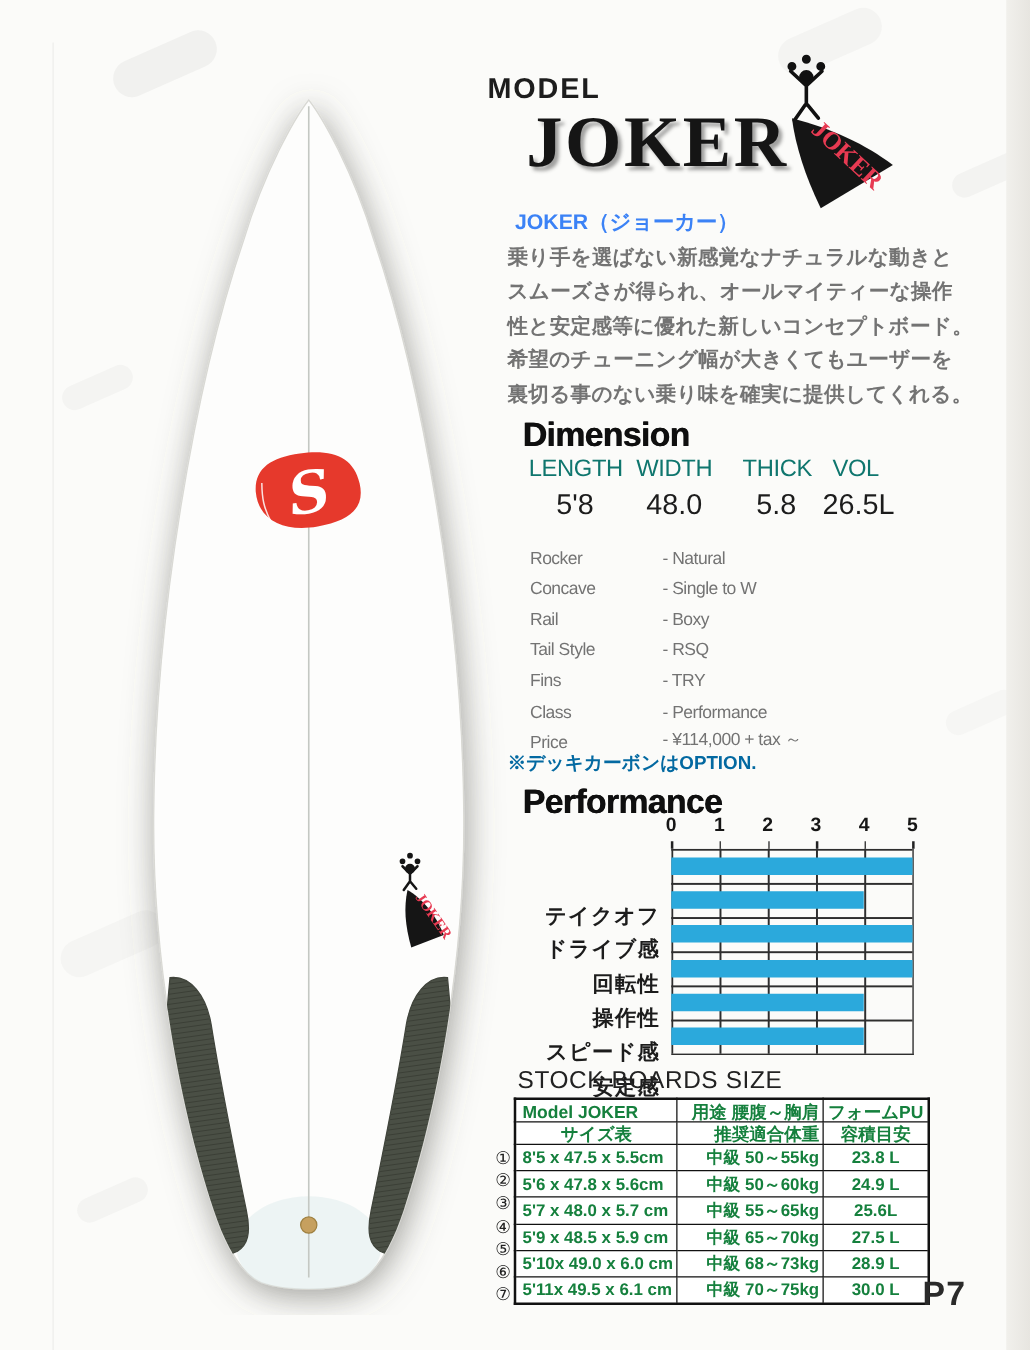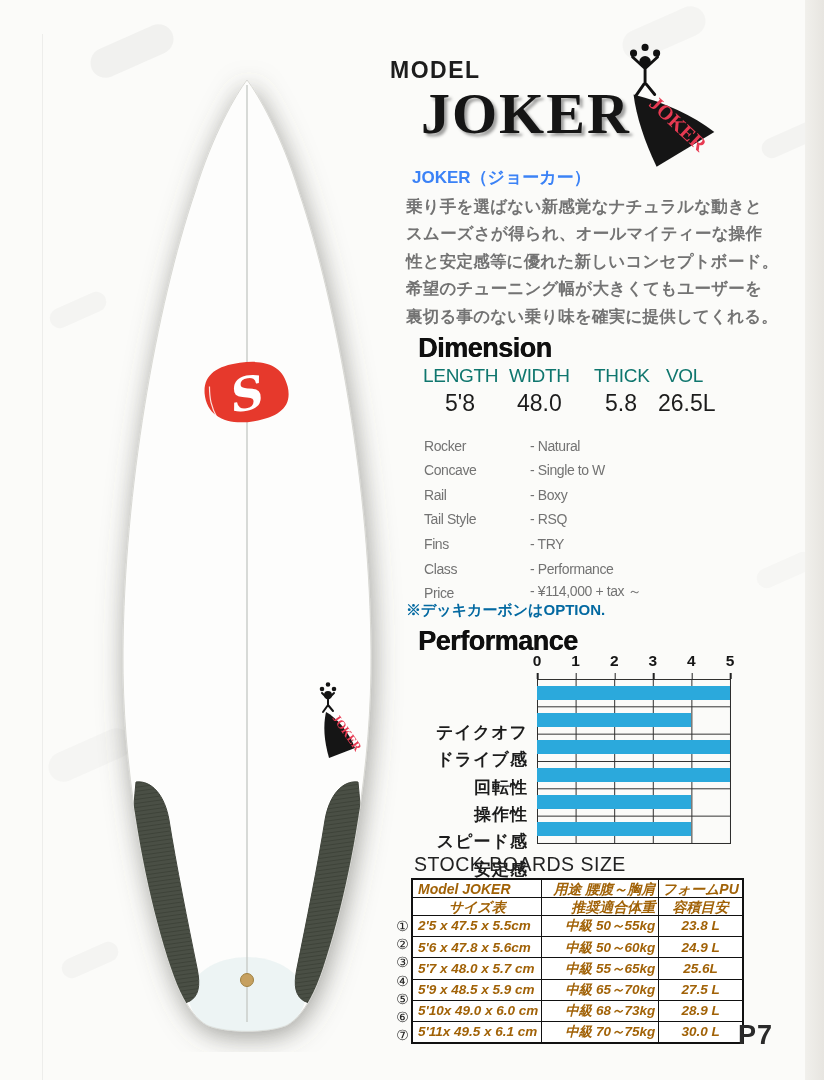--- a/index.html
+++ b/index.html
@@ -64,21 +64,21 @@
   .bars{position:absolute;left:0;top:0;width:100%;height:100%;}
   .bar-row{height:27.33px;display:flex;align-items:center;}
   .bar{height:14px;background:#2ba9dc;}
   
   .stock-heading{position:absolute;left:414px;top:853px;font-size:19.5px;color:#222;letter-spacing:.5px;}
   .stock-wrap{position:absolute;left:394px;top:878px;display:flex;}
   .row-nums{width:17px;padding-top:39px;flex:none;}
   .row-num{height:18.2px;display:flex;align-items:center;justify-content:center;font-size:14px;color:#222;}
   table.stock-table{border-collapse:collapse;border:2.5px solid #111;background:#fff;}
   .stock-table th,.stock-table td{border:1.2px solid #111;height:17px;padding:0 3px;
-    font-size:13.5px;font-weight:bold;color:#a16207;text-align:center;white-space:nowrap;line-height:1;font-style:italic;}
+    font-size:13.5px;font-weight:bold;color:#15803d;text-align:center;white-space:nowrap;line-height:1;}
   .stock-table th{font-size:14px;}
   .stock-table thead tr:first-child th:first-child{text-align:left;padding-left:5px;}
   .stock-table td.c-size{text-align:left;padding-left:5px;width:118px;}
   .stock-table td.c-weight,.stock-table th.h-weight{width:110px;text-align:right;}
   .stock-table td.c-vol,.stock-table th.h-vol{width:72px;}
   .stock-table td.highlight{background:#cfe9f0;}
   .page-num{position:absolute;left:738px;top:1020px;font-size:27px;font-weight:bold;color:#2a2a2a;letter-spacing:1px;}
 </style>
 </head>
 <body>
@@ -294,21 +294,21 @@
       </tr>
       <tr>
         <th>サイズ表</th>
         <th class="h-weight">推奨適合体重</th>
         <th class="h-vol">容積目安</th>
       </tr>
     </thead>
     <tbody>
 
         <tr class="stock-row">
-          <td class="c-size">2'5 x 47.5 x 5.5cm</td>
+          <td class="c-size">8'5 x 47.5 x 5.5cm</td>
           <td class="c-weight">中級 50～55kg</td>
           <td class="c-vol">23.8 L</td>
         </tr>
 
         <tr class="stock-row">
           <td class="c-size">5'6 x 47.8 x 5.6cm</td>
           <td class="c-weight">中級 50～60kg</td>
           <td class="c-vol">24.9 L</td>
         </tr>
 

